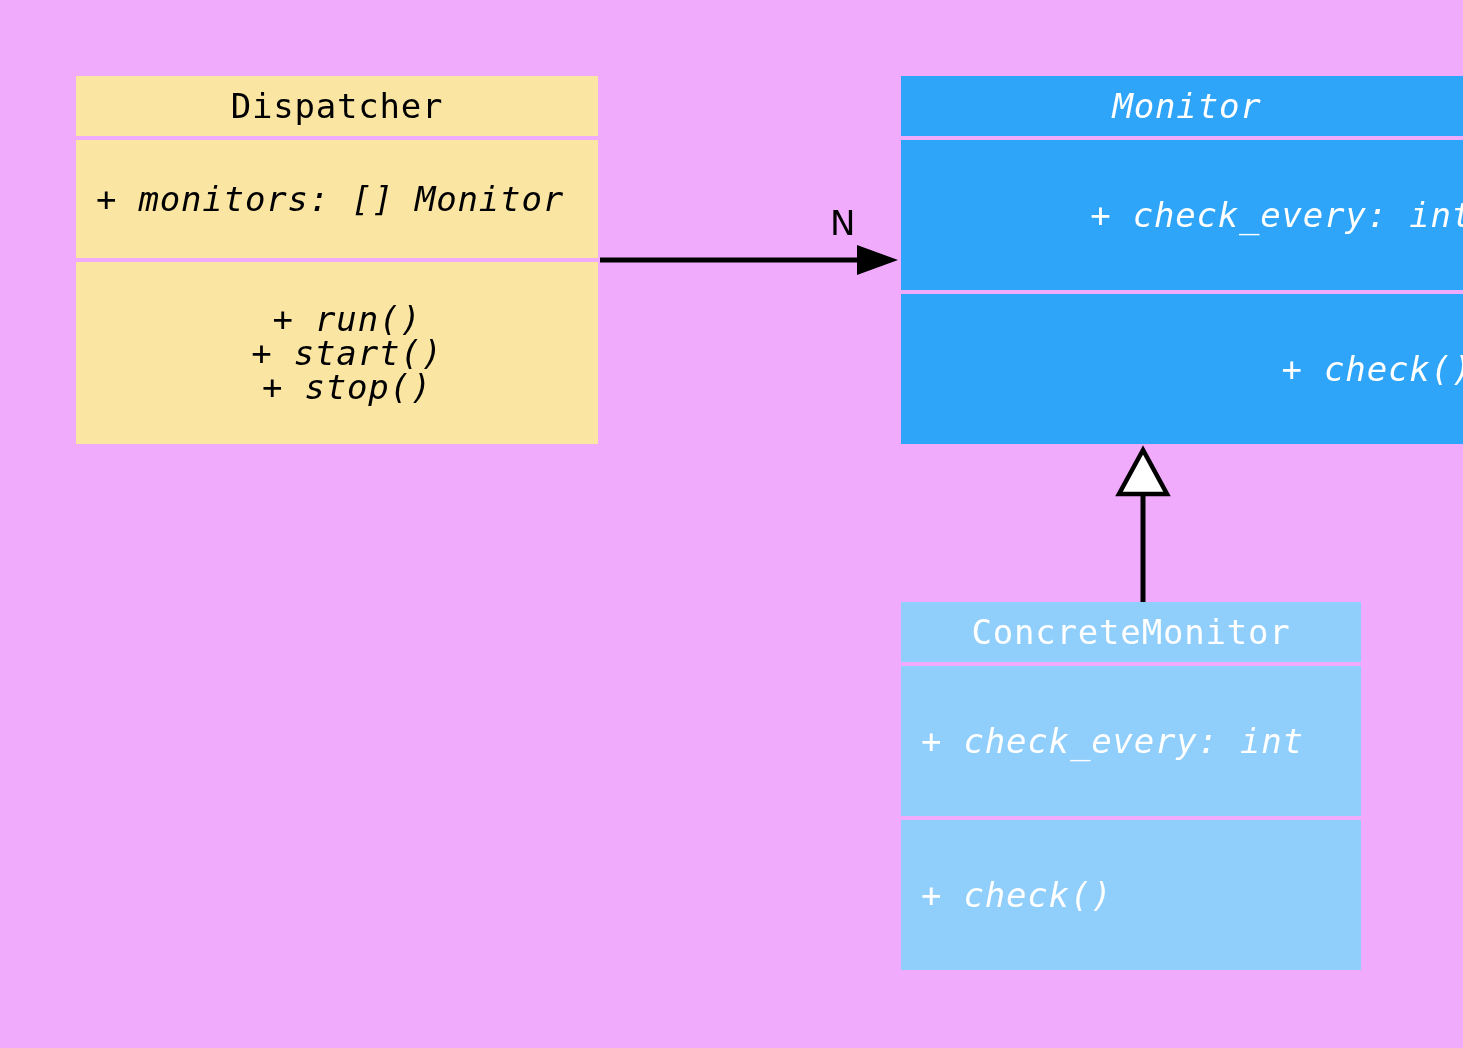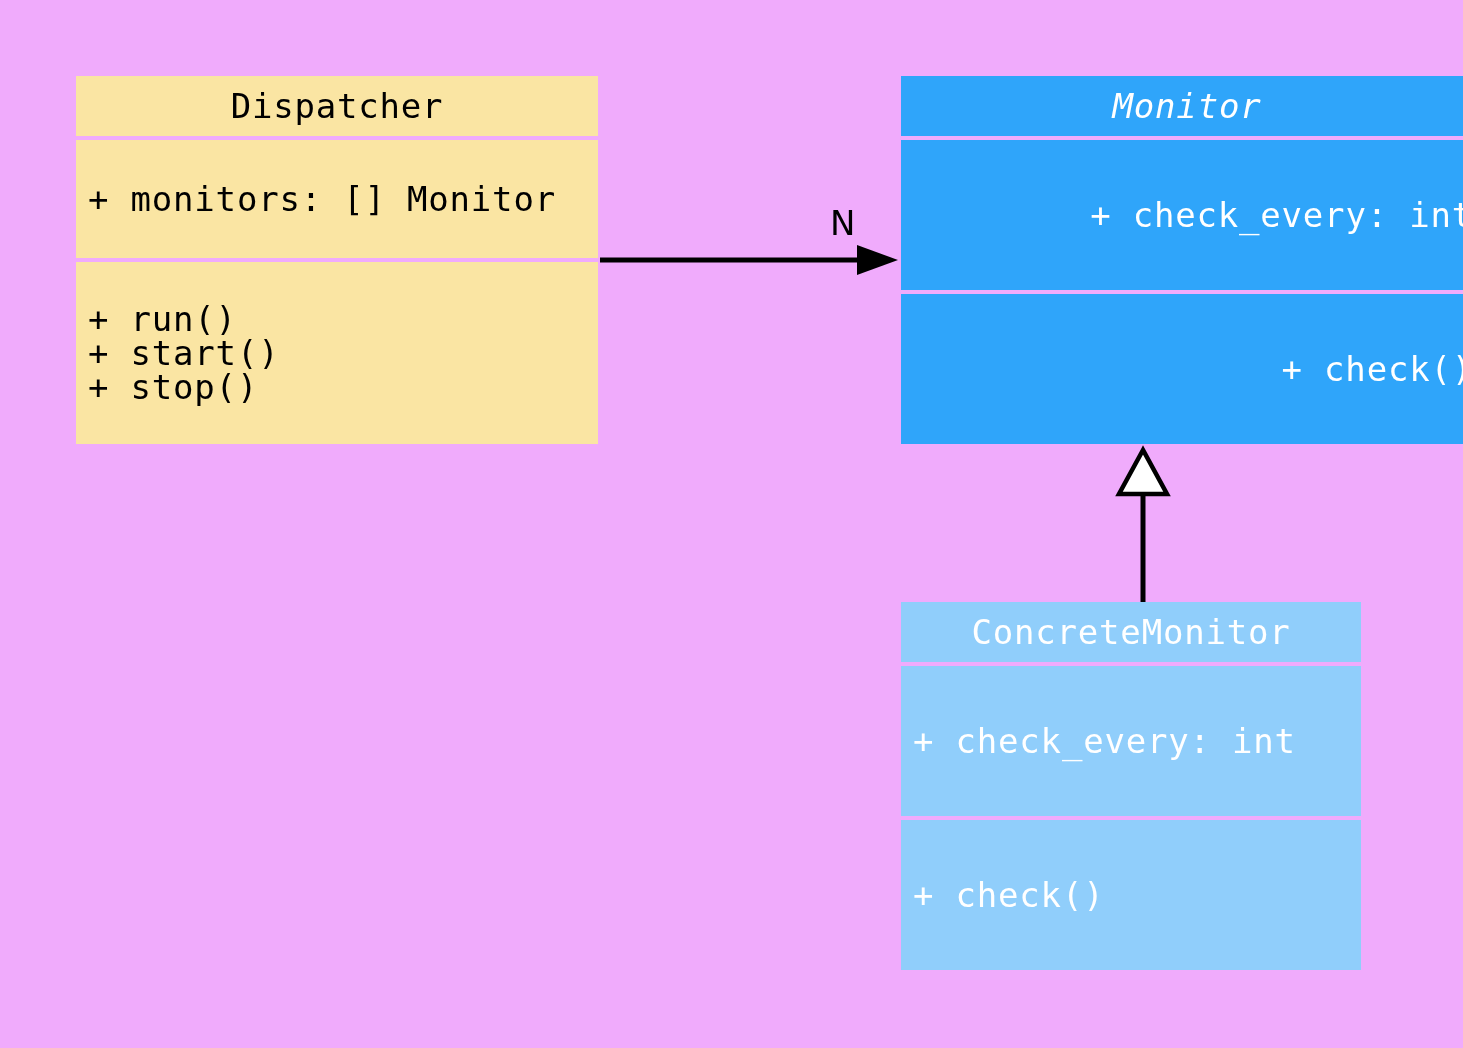--- a/index.html
+++ b/index.html
@@ -30,29 +30,30 @@
     display: flex;
     align-items: center;
     justify-content: center;
     height: 60px;
     flex: 0 0 60px;
   }
   .compartment {
     display: flex;
     flex-direction: column;
     justify-content: center;
-    padding-left: 12px;
+    padding-left: 20px;
+    font-style: italic;
   }
   .compartment .line { line-height: 34px; white-space: pre; }
 
   
   .node-dispatcher { left: 76px; top: 76px; width: 522px; }
   .node-dispatcher .row { background: #FAE5A3; color: #000000; }
   .node-dispatcher .attrs   { height: 118px; flex: 0 0 118px; }
-  .node-dispatcher .methods { height: 182px; flex: 0 0 182px; }
+  .node-dispatcher .methods { height: 182px; flex: 0 0 182px; align-items: center; }
 
   
   .node-monitor { left: 901px; top: 76px; width: 572px; text-align: right; }
   .node-monitor .row { background: #2FA5FA; color: #ffffff; }
   .node-monitor .title { font-style: italic; }
   .node-monitor .attrs   { height: 150px; flex: 0 0 150px; }
   .node-monitor .methods { height: 150px; flex: 0 0 150px; }
 
   
   .node-concretemonitor { left: 901px; top: 602px; width: 460px; }

